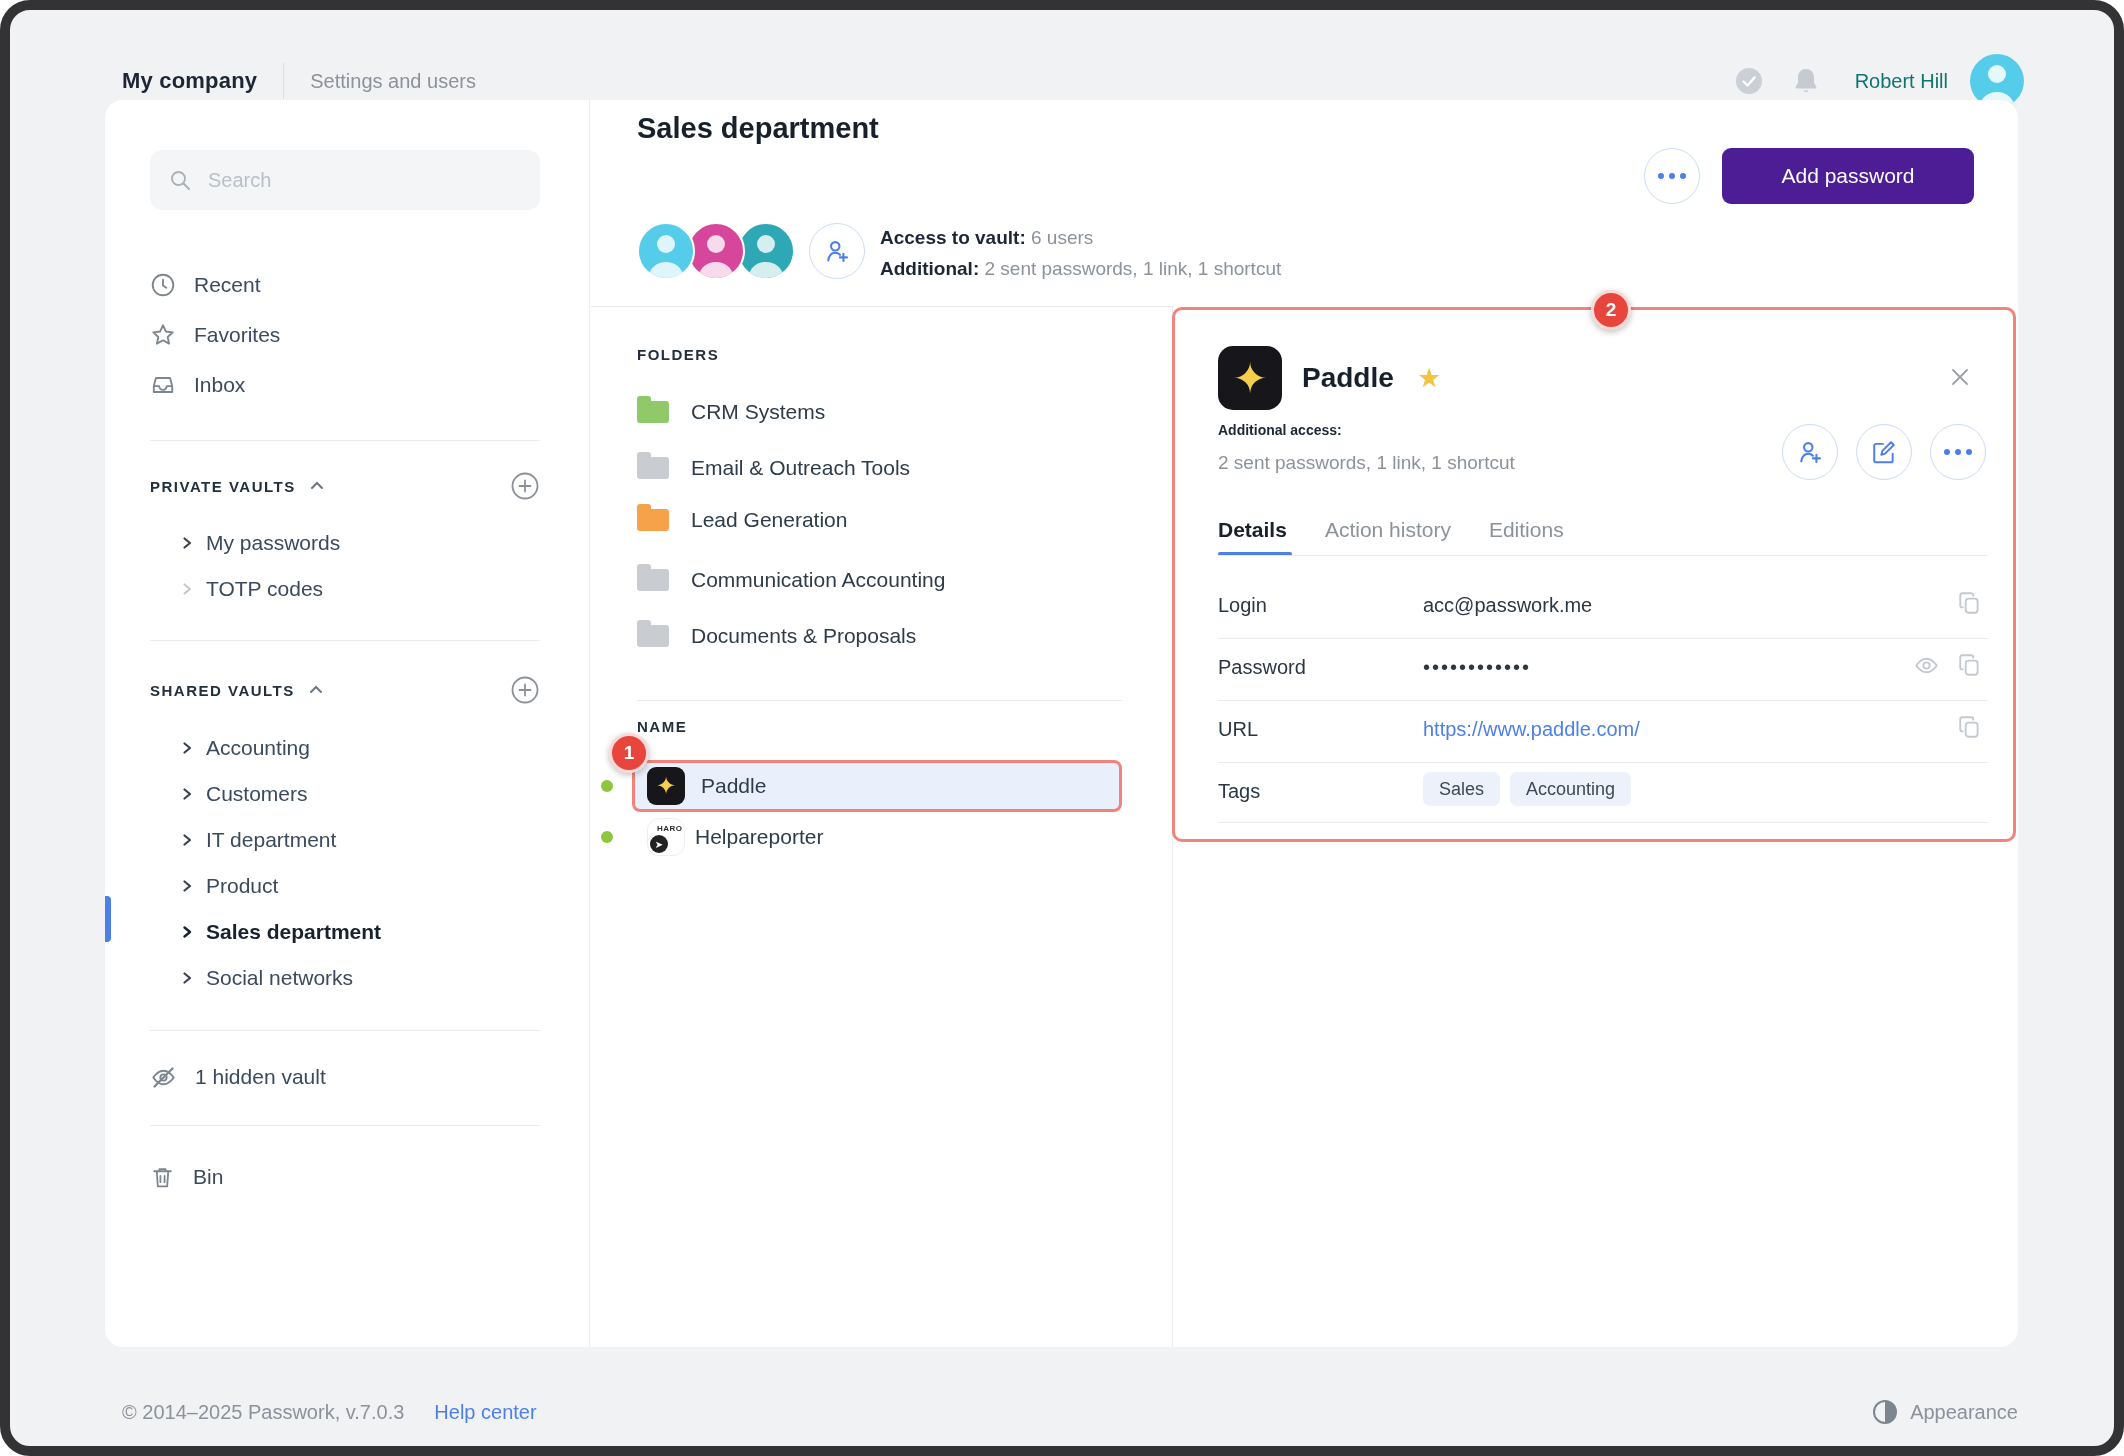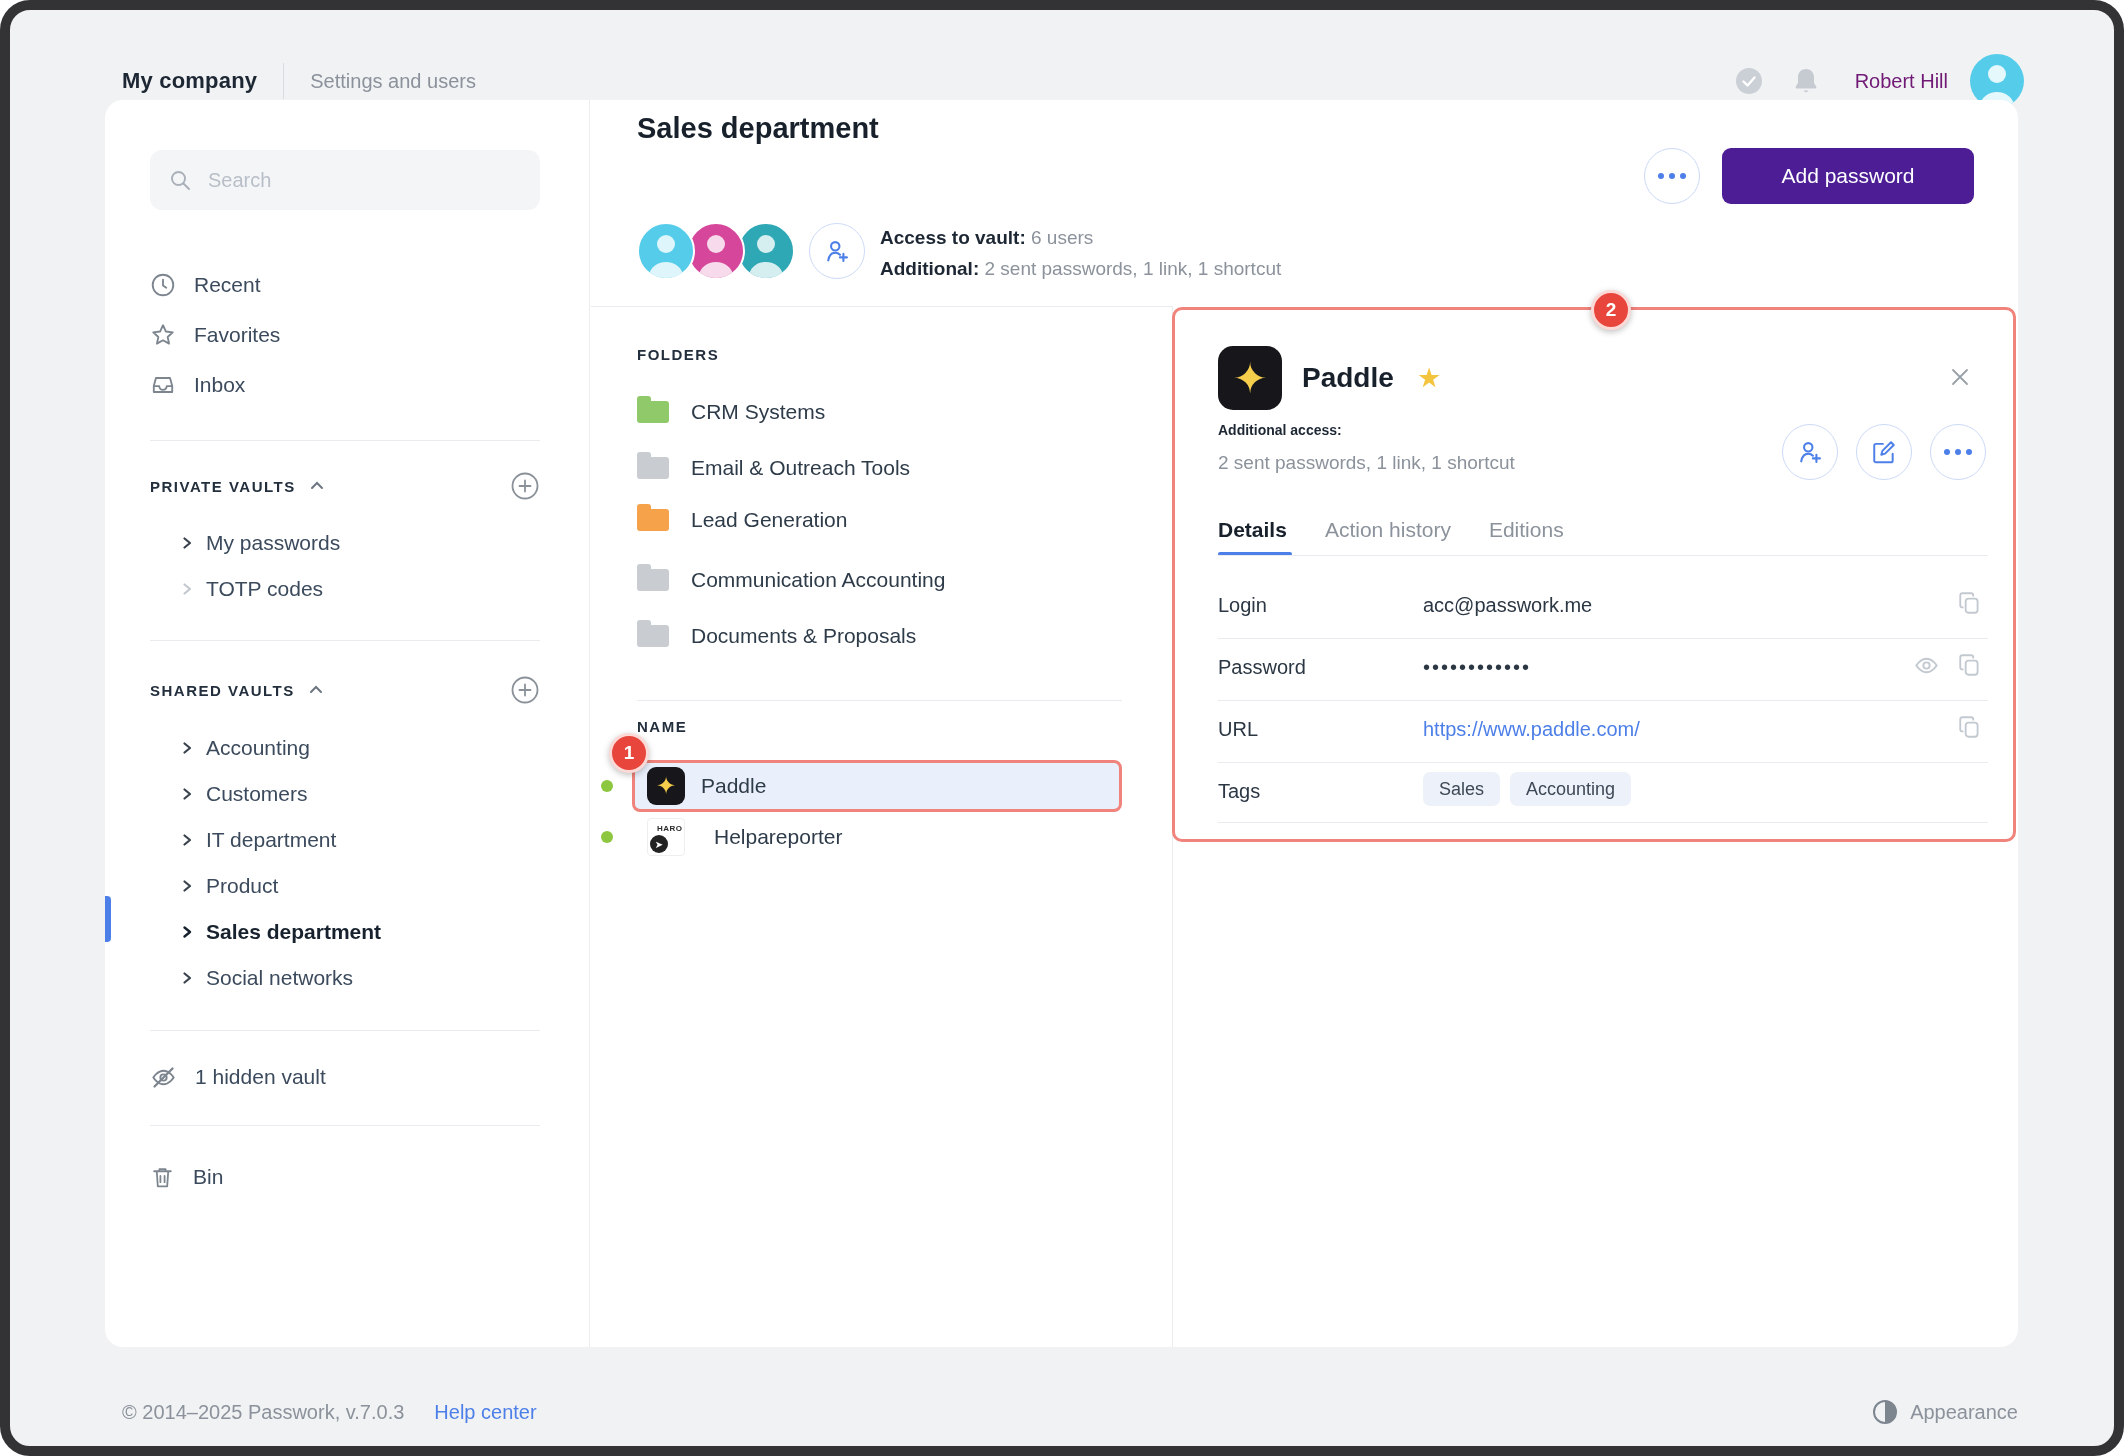--- a/index.html
+++ b/index.html
@@ -7,21 +7,21 @@
     background:#f1f2f4;border:10px solid #333336;border-radius:30px;overflow:hidden;
     font-family:"Liberation Sans",sans-serif;-webkit-font-smoothing:antialiased;}
   
   .topbar{position:absolute;left:0;top:0;width:100%;height:86px;display:flex;align-items:center;
     padding:0 90px 0 112px;box-sizing:border-box;margin-top:28px;}
   .company{font-size:22px;font-weight:bold;color:#1d2734;letter-spacing:.2px;}
   .tb-sep{width:1px;height:36px;background:#d9dce0;margin:0 26px;}
   .tb-section{font-size:20px;color:#8b929b;}
   .tb-spacer{flex:1;}
   .tb-ic{margin-left:30px;display:flex;align-items:center;}
-  .tb-user{font-size:20px;color:#701a75;margin:0 22px 0 36px;}
+  .tb-user{font-size:20px;color:#0f766e;margin:0 22px 0 36px;}
   .avatar{width:54px;height:54px;border-radius:50%;background:#55cdea;position:relative;overflow:hidden;}
   .avatar svg{position:absolute;left:0;top:0;}
   
   .card{position:absolute;left:95px;top:90px;width:1913px;height:1247px;background:#fff;border-radius:18px;}
   
   .sidebar{position:absolute;left:0;top:0;width:485px;height:100%;border-right:1px solid #ecedef;box-sizing:border-box;}
   .active-bar{position:absolute;left:0;top:796px;width:6px;height:46px;background:#4d7fe8;border-radius:0 4px 4px 0;}
   .search{position:absolute;left:45px;top:50px;width:390px;height:60px;background:#f4f5f7;border-radius:12px;
     display:flex;align-items:center;padding:0 18px;box-sizing:border-box;}
   .search input{border:none;outline:none;background:transparent;font-size:20px;color:#3b4a5c;margin-left:14px;width:300px;
@@ -57,21 +57,21 @@
   .folder-row{position:absolute;left:532px;width:480px;height:40px;display:flex;align-items:center;font-size:21px;color:#2e3b49;}
   .folder-ic{width:32px;height:22px;border-radius:3px;position:relative;margin-right:22px;}
   .folder-ic::before{content:"";position:absolute;left:0;top:-5px;width:14px;height:7px;border-radius:3px 3px 0 0;background:inherit;}
   .f-green{background:#90c96a;} .f-gray{background:#c9cdd2;} .f-orange{background:#f5a24b;}
   .mid-div{position:absolute;left:532px;top:600px;width:485px;height:1px;background:#e9ebee;}
   .pw-row{position:absolute;left:527px;width:490px;height:52px;display:flex;align-items:center;font-size:21px;color:#2e3b49;box-sizing:border-box;}
   .pw-row.selected{background:#e9f0fb;border:3px solid #f0837b;border-radius:8px;padding-left:12px;}
   .pw-row.plain{padding-left:15px;}
   .status-dot{position:absolute;width:12px;height:12px;border-radius:50%;background:#8dc63f;left:496px;}
   .applogo{width:38px;height:38px;border-radius:9px;background:#17171b;color:#f6ce4b;display:flex;align-items:center;justify-content:center;font-size:24px;margin-right:16px;flex:none;}
-  .haro{width:36px;height:36px;border-radius:4px;background:#fff;border:1px solid #eee;position:relative;margin-right:29px;flex:none;}
+  .haro{width:36px;height:36px;border-radius:12px;background:#fff;border:1px solid #eee;position:relative;margin-right:10px;flex:none;}
   .haro .htext{position:absolute;top:5px;left:9px;font-size:8px;font-weight:bold;color:#2b2b2b;letter-spacing:.5px;}
   .haro .hcirc{position:absolute;left:2px;bottom:2px;width:18px;height:18px;border-radius:50%;background:#222;color:#fff;font-size:10px;display:flex;align-items:center;justify-content:center;}
   
   .red-box{position:absolute;left:1067px;top:207px;width:844px;height:535px;border:3px solid #f0837b;border-radius:10px;box-sizing:border-box;}
   .badge{position:absolute;width:34px;height:34px;border-radius:50%;background:#e8463d;color:#fff;font-size:19px;font-weight:bold;
     display:flex;align-items:center;justify-content:center;border:3px solid #fbd9d6;box-shadow:0 2px 6px rgba(0,0,0,.25);z-index:5;}
   .d-logo{position:absolute;left:1113px;top:246px;width:64px;height:64px;border-radius:15px;background:#17171b;color:#f6ce4b;
     display:flex;align-items:center;justify-content:center;font-size:42px;}
   .d-title{position:absolute;left:1197px;top:262px;font-size:28px;font-weight:bold;color:#17202b;}
   .d-star{position:absolute;left:1312px;top:262px;font-size:27px;color:#f3c43e;}

